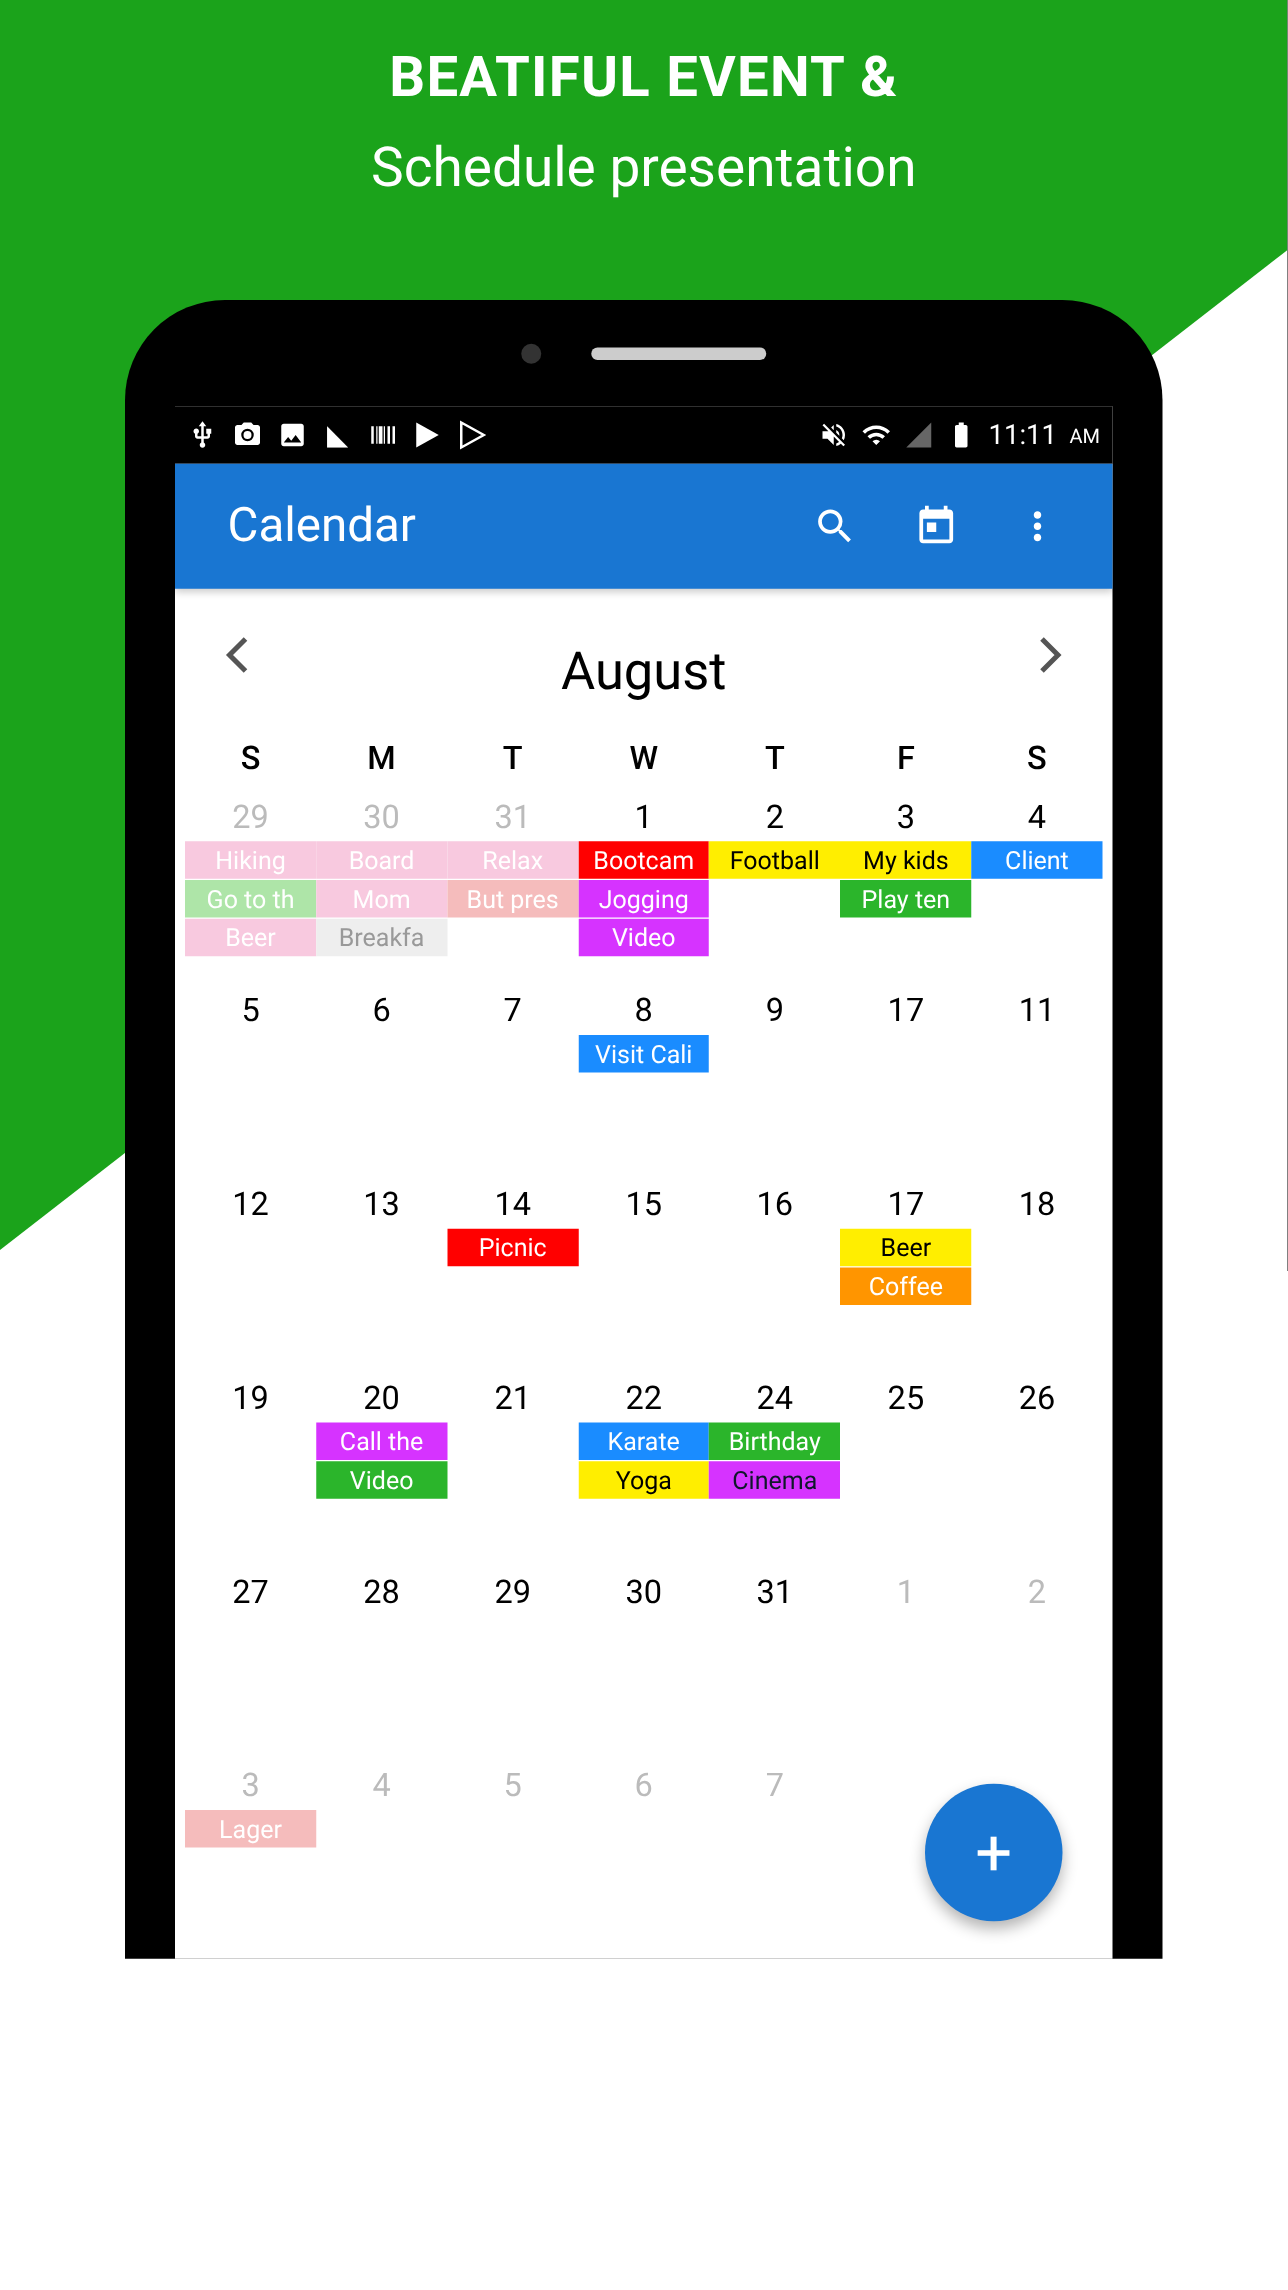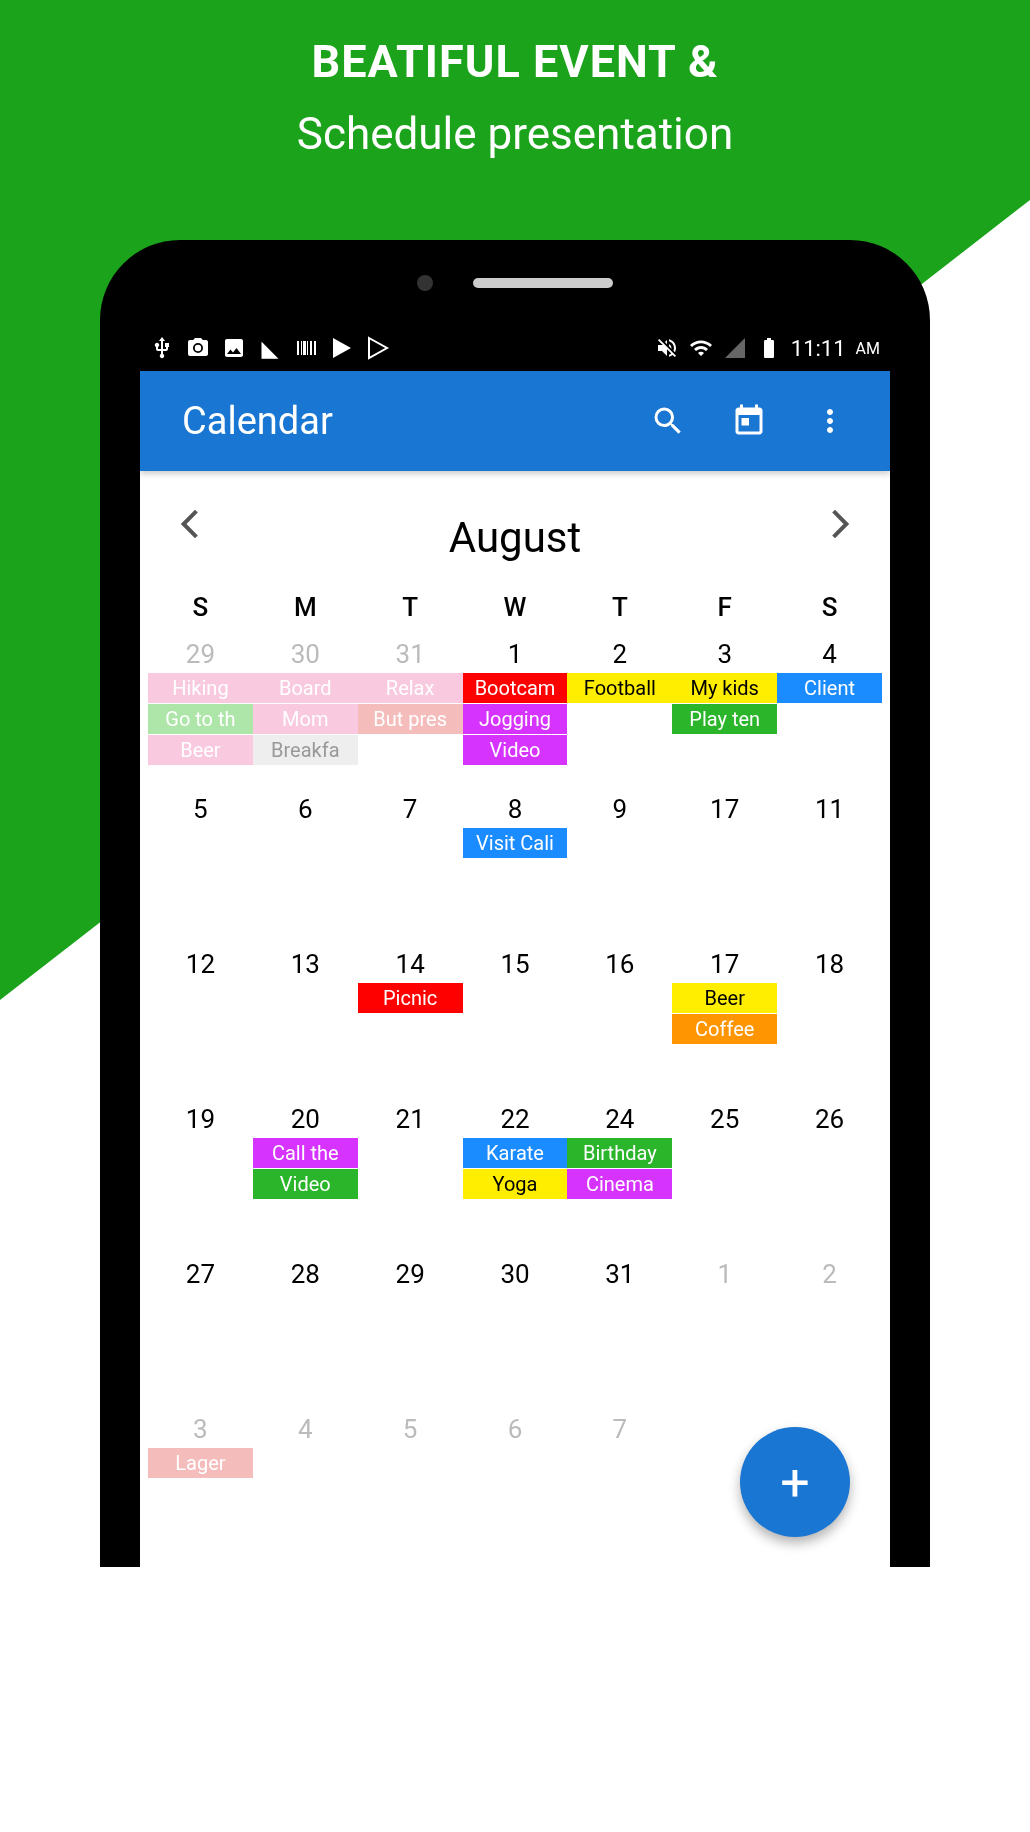--- a/index.html
+++ b/index.html
@@ -265,21 +265,21 @@
               <div class="day-num">21</div>
             </div>
             <div class="cell">
               <div class="day-num">22</div>
               <div class="event" style="background: rgb(26, 140, 255); color: rgb(255, 255, 255);">Karate</div>
               <div class="event" style="background: rgb(255, 238, 0); color: rgb(0, 0, 0);">Yoga</div>
             </div>
             <div class="cell">
               <div class="day-num">24</div>
               <div class="event" style="background: rgb(43, 181, 43); color: rgb(255, 255, 255);">Birthday</div>
-              <div class="event" style="background: rgb(214, 51, 255); color: #ffffff;">Cinema</div>
+              <div class="event" style="background: rgb(214, 51, 255); color: #0f172a;">Cinema</div>
             </div>
             <div class="cell">
               <div class="day-num">25</div>
             </div>
             <div class="cell">
               <div class="day-num">26</div>
             </div>
             <div class="cell">
               <div class="day-num">27</div>
             </div>

